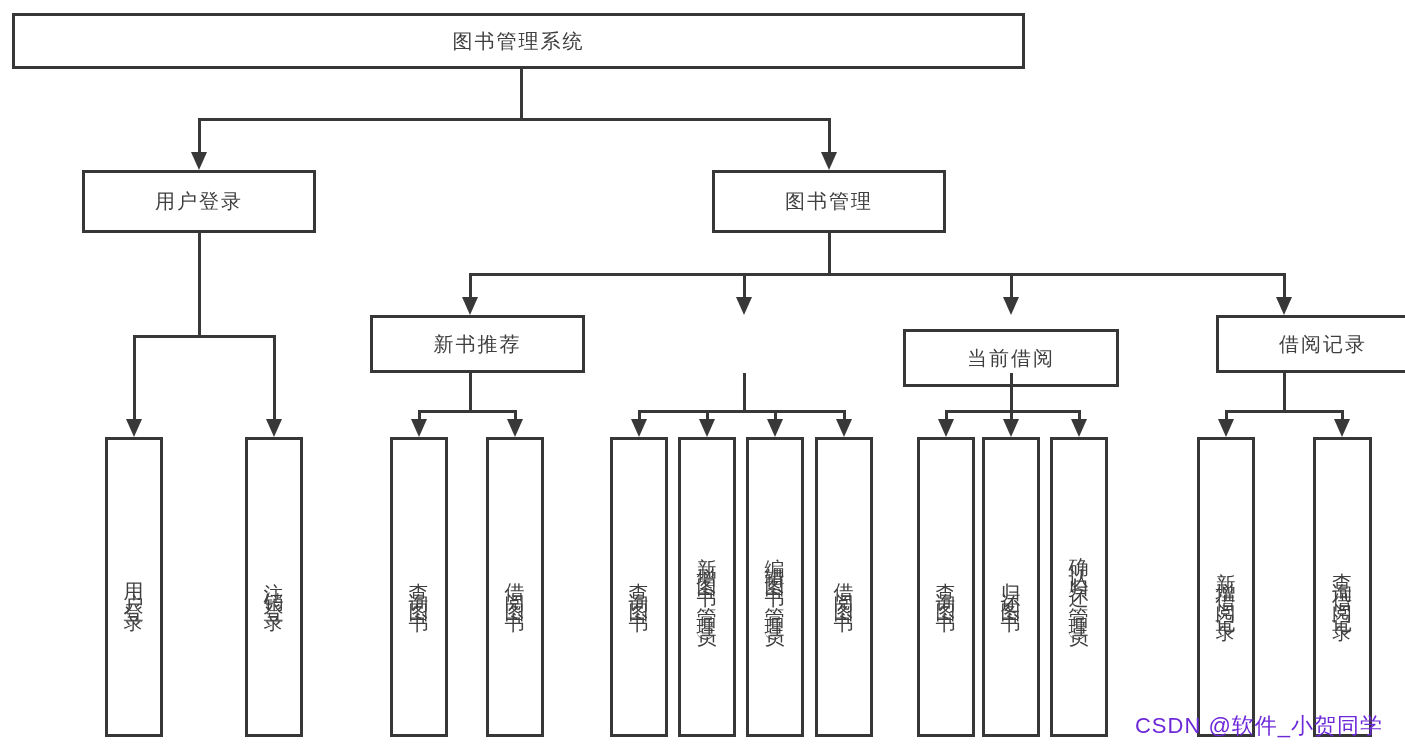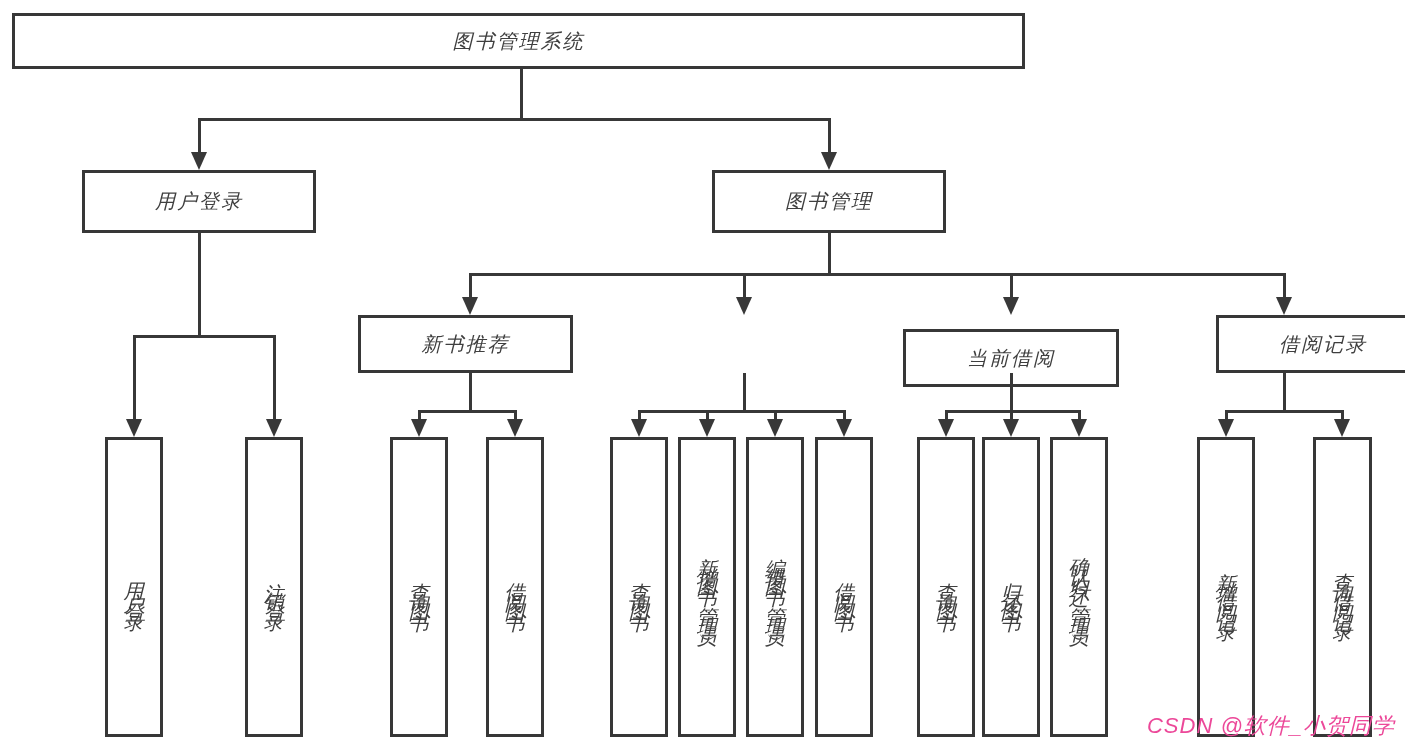--- a/index.html
+++ b/index.html
@@ -9,21 +9,20 @@
     width: 1405px;
     height: 747px;
     overflow: hidden;
     font-family: "Liberation Sans", "DejaVu Sans", sans-serif;
   }
   #diagram {
     position: relative;
     width: 1405px;
     height: 747px;
     background: #ffffff;
-    font-style: italic;
   }
   .box {
     position: absolute;
     box-sizing: border-box;
     border: 3px solid #373737;
     background: #ffffff;
     display: flex;
     align-items: center;
     justify-content: center;
     color: #3f3f3f;
@@ -47,24 +46,24 @@
   .arrow {
     position: absolute;
     width: 0;
     height: 0;
     border-left: 8px solid transparent;
     border-right: 8px solid transparent;
     border-top: 18px solid #383838;
   }
   #watermark {
     position: absolute;
-    right: 10px;
+    right: 22px;
     bottom: 6px;
     font-size: 22px;
-    color: #ec4899;
+    color: #6d28d9;
     letter-spacing: 1px;
     z-index: 10;
     white-space: nowrap;
   }
 </style>
 </head>
 <body>
 
 <div id="diagram">
 
@@ -72,21 +71,21 @@
     <span>图书管理系统</span>
   </div>
 
   <div class="box h" style="left:82px;top:170px;width:234px;height:63px">
     <span>用户登录</span>
   </div>
   <div class="box h" style="left:712px;top:170px;width:234px;height:63px">
     <span>图书管理</span>
   </div>
 
-  <div class="box h" style="left:358px;top:315px;width:215px;height:58px">
+  <div class="box h" style="left:370px;top:315px;width:215px;height:58px">
     <span>新书推荐</span>
   </div>
   <div class="box h" style="left:903px;top:329px;width:216px;height:58px">
     <span>当前借阅</span>
   </div>
   <div class="box h" style="left:1216px;top:315px;width:214px;height:58px">
     <span>借阅记录</span>
   </div>
 
   <div class="box v" style="left:105px;top:437px;width:58px;height:300px">

